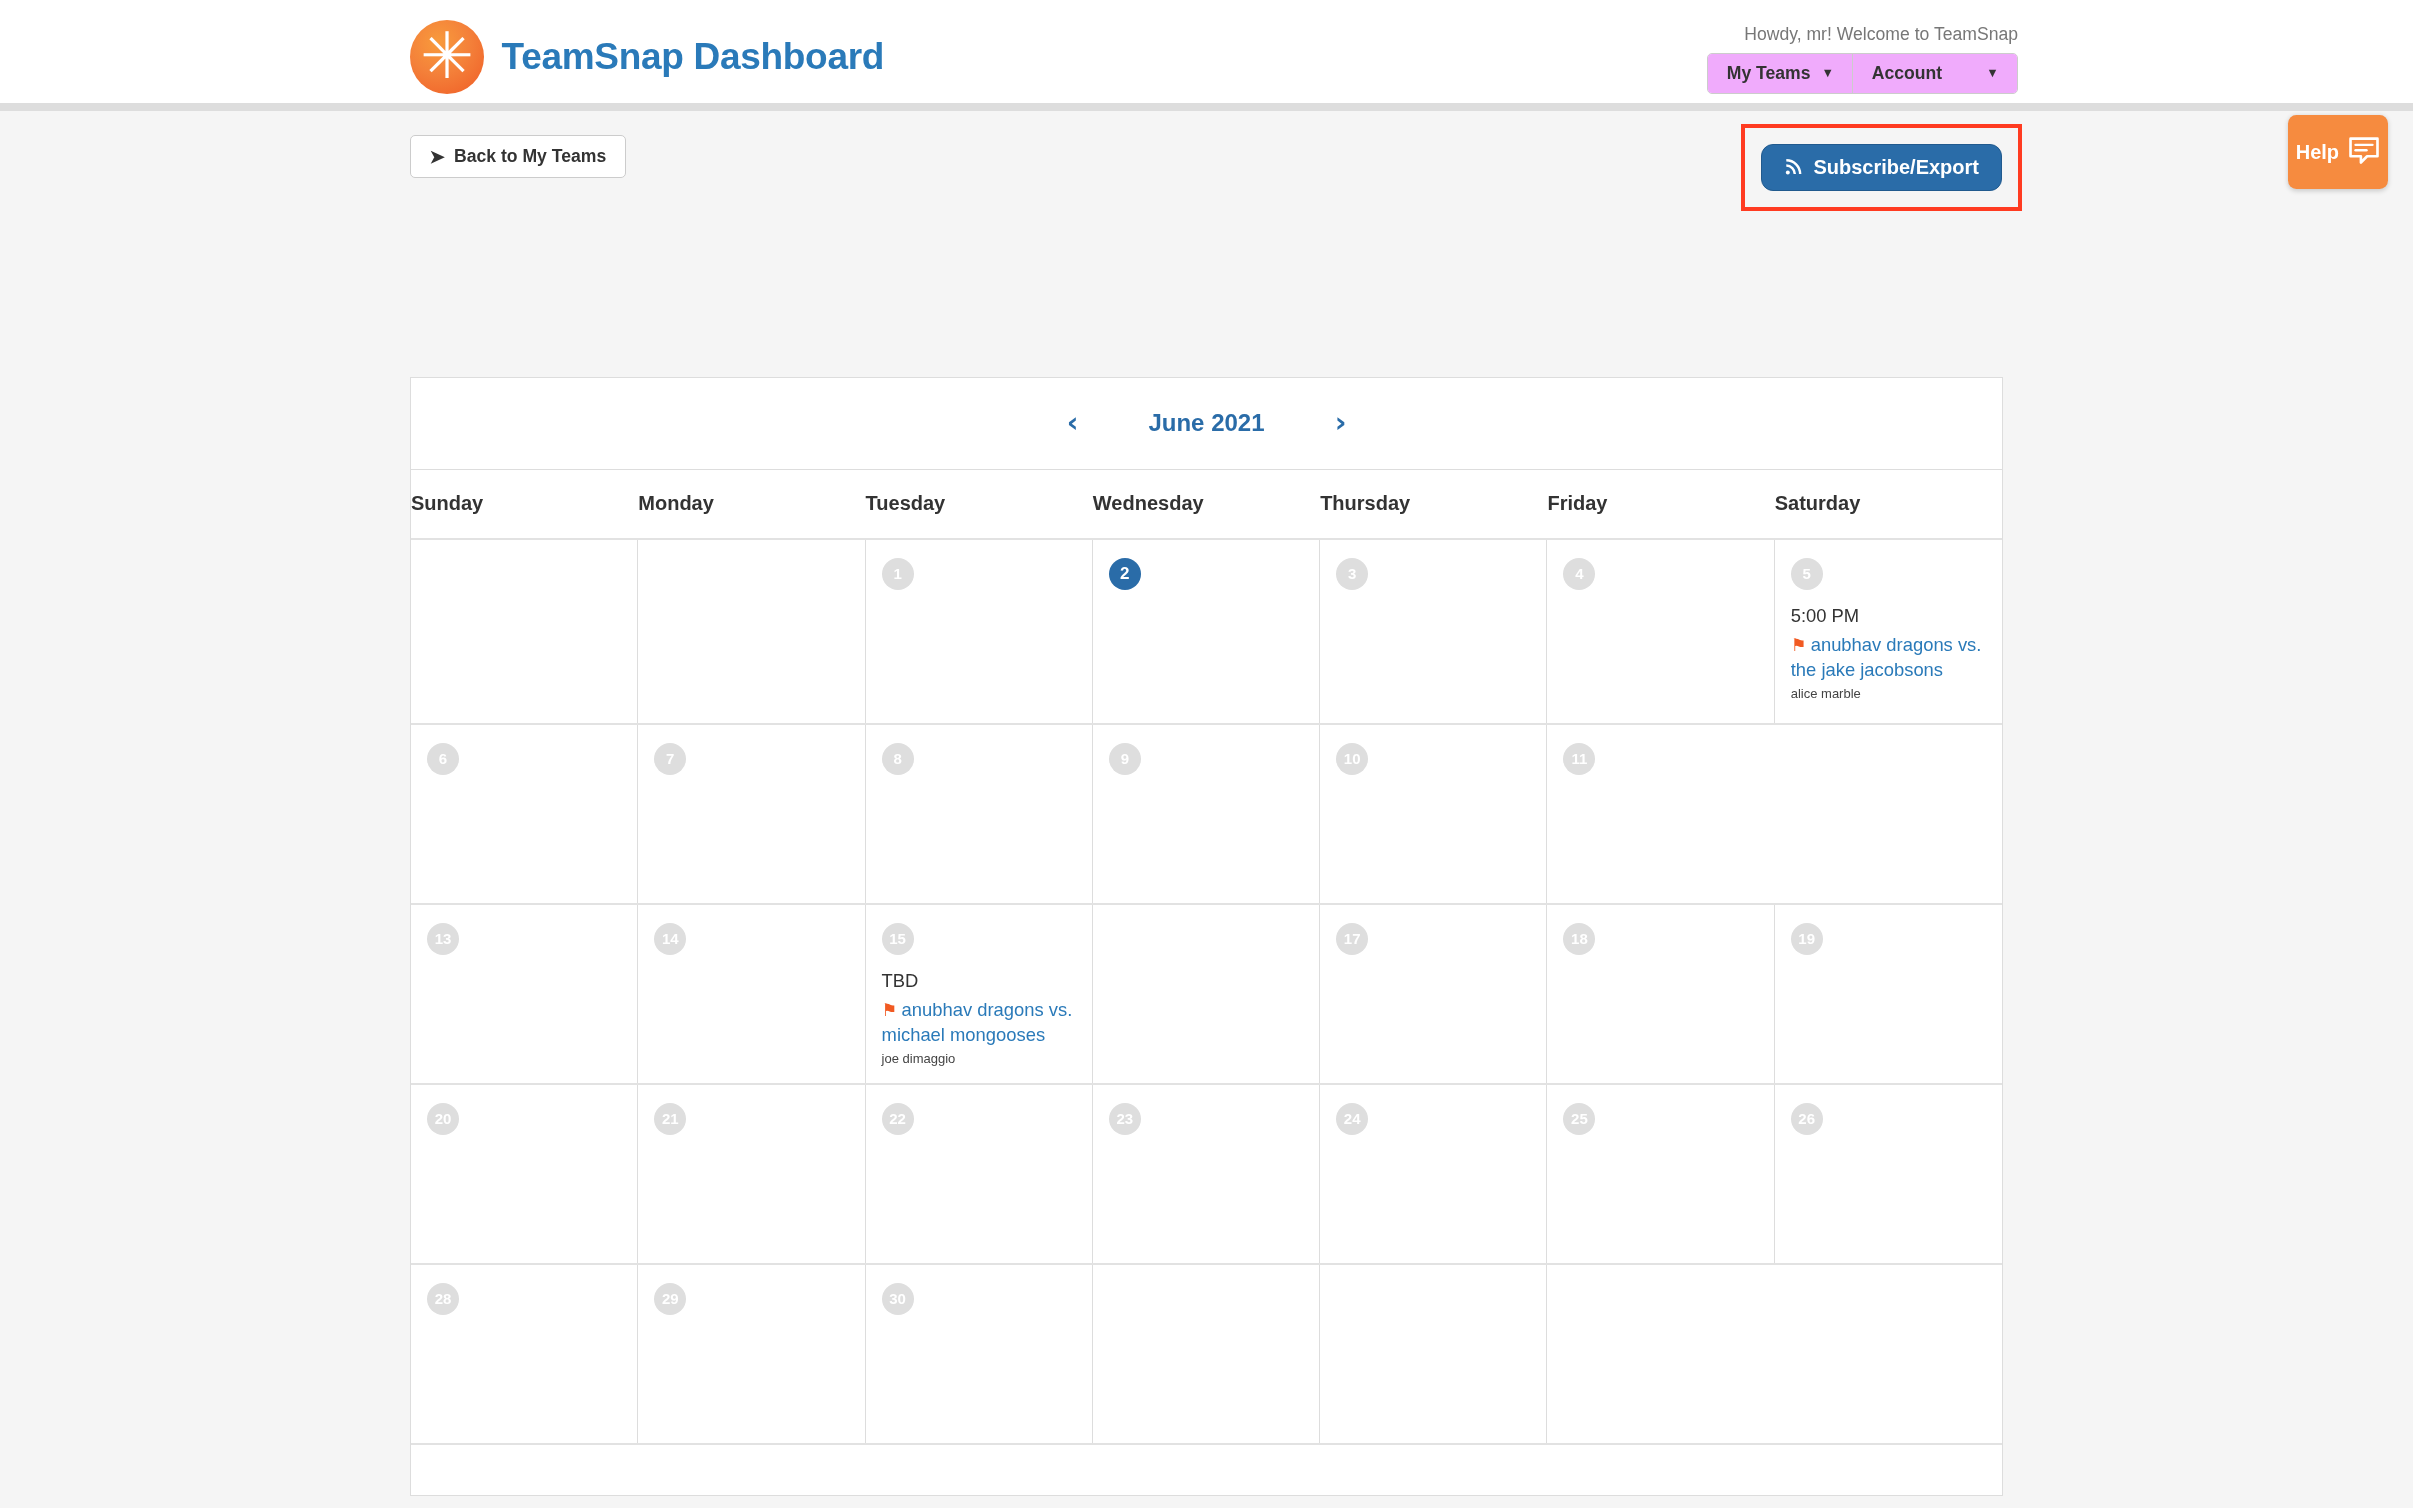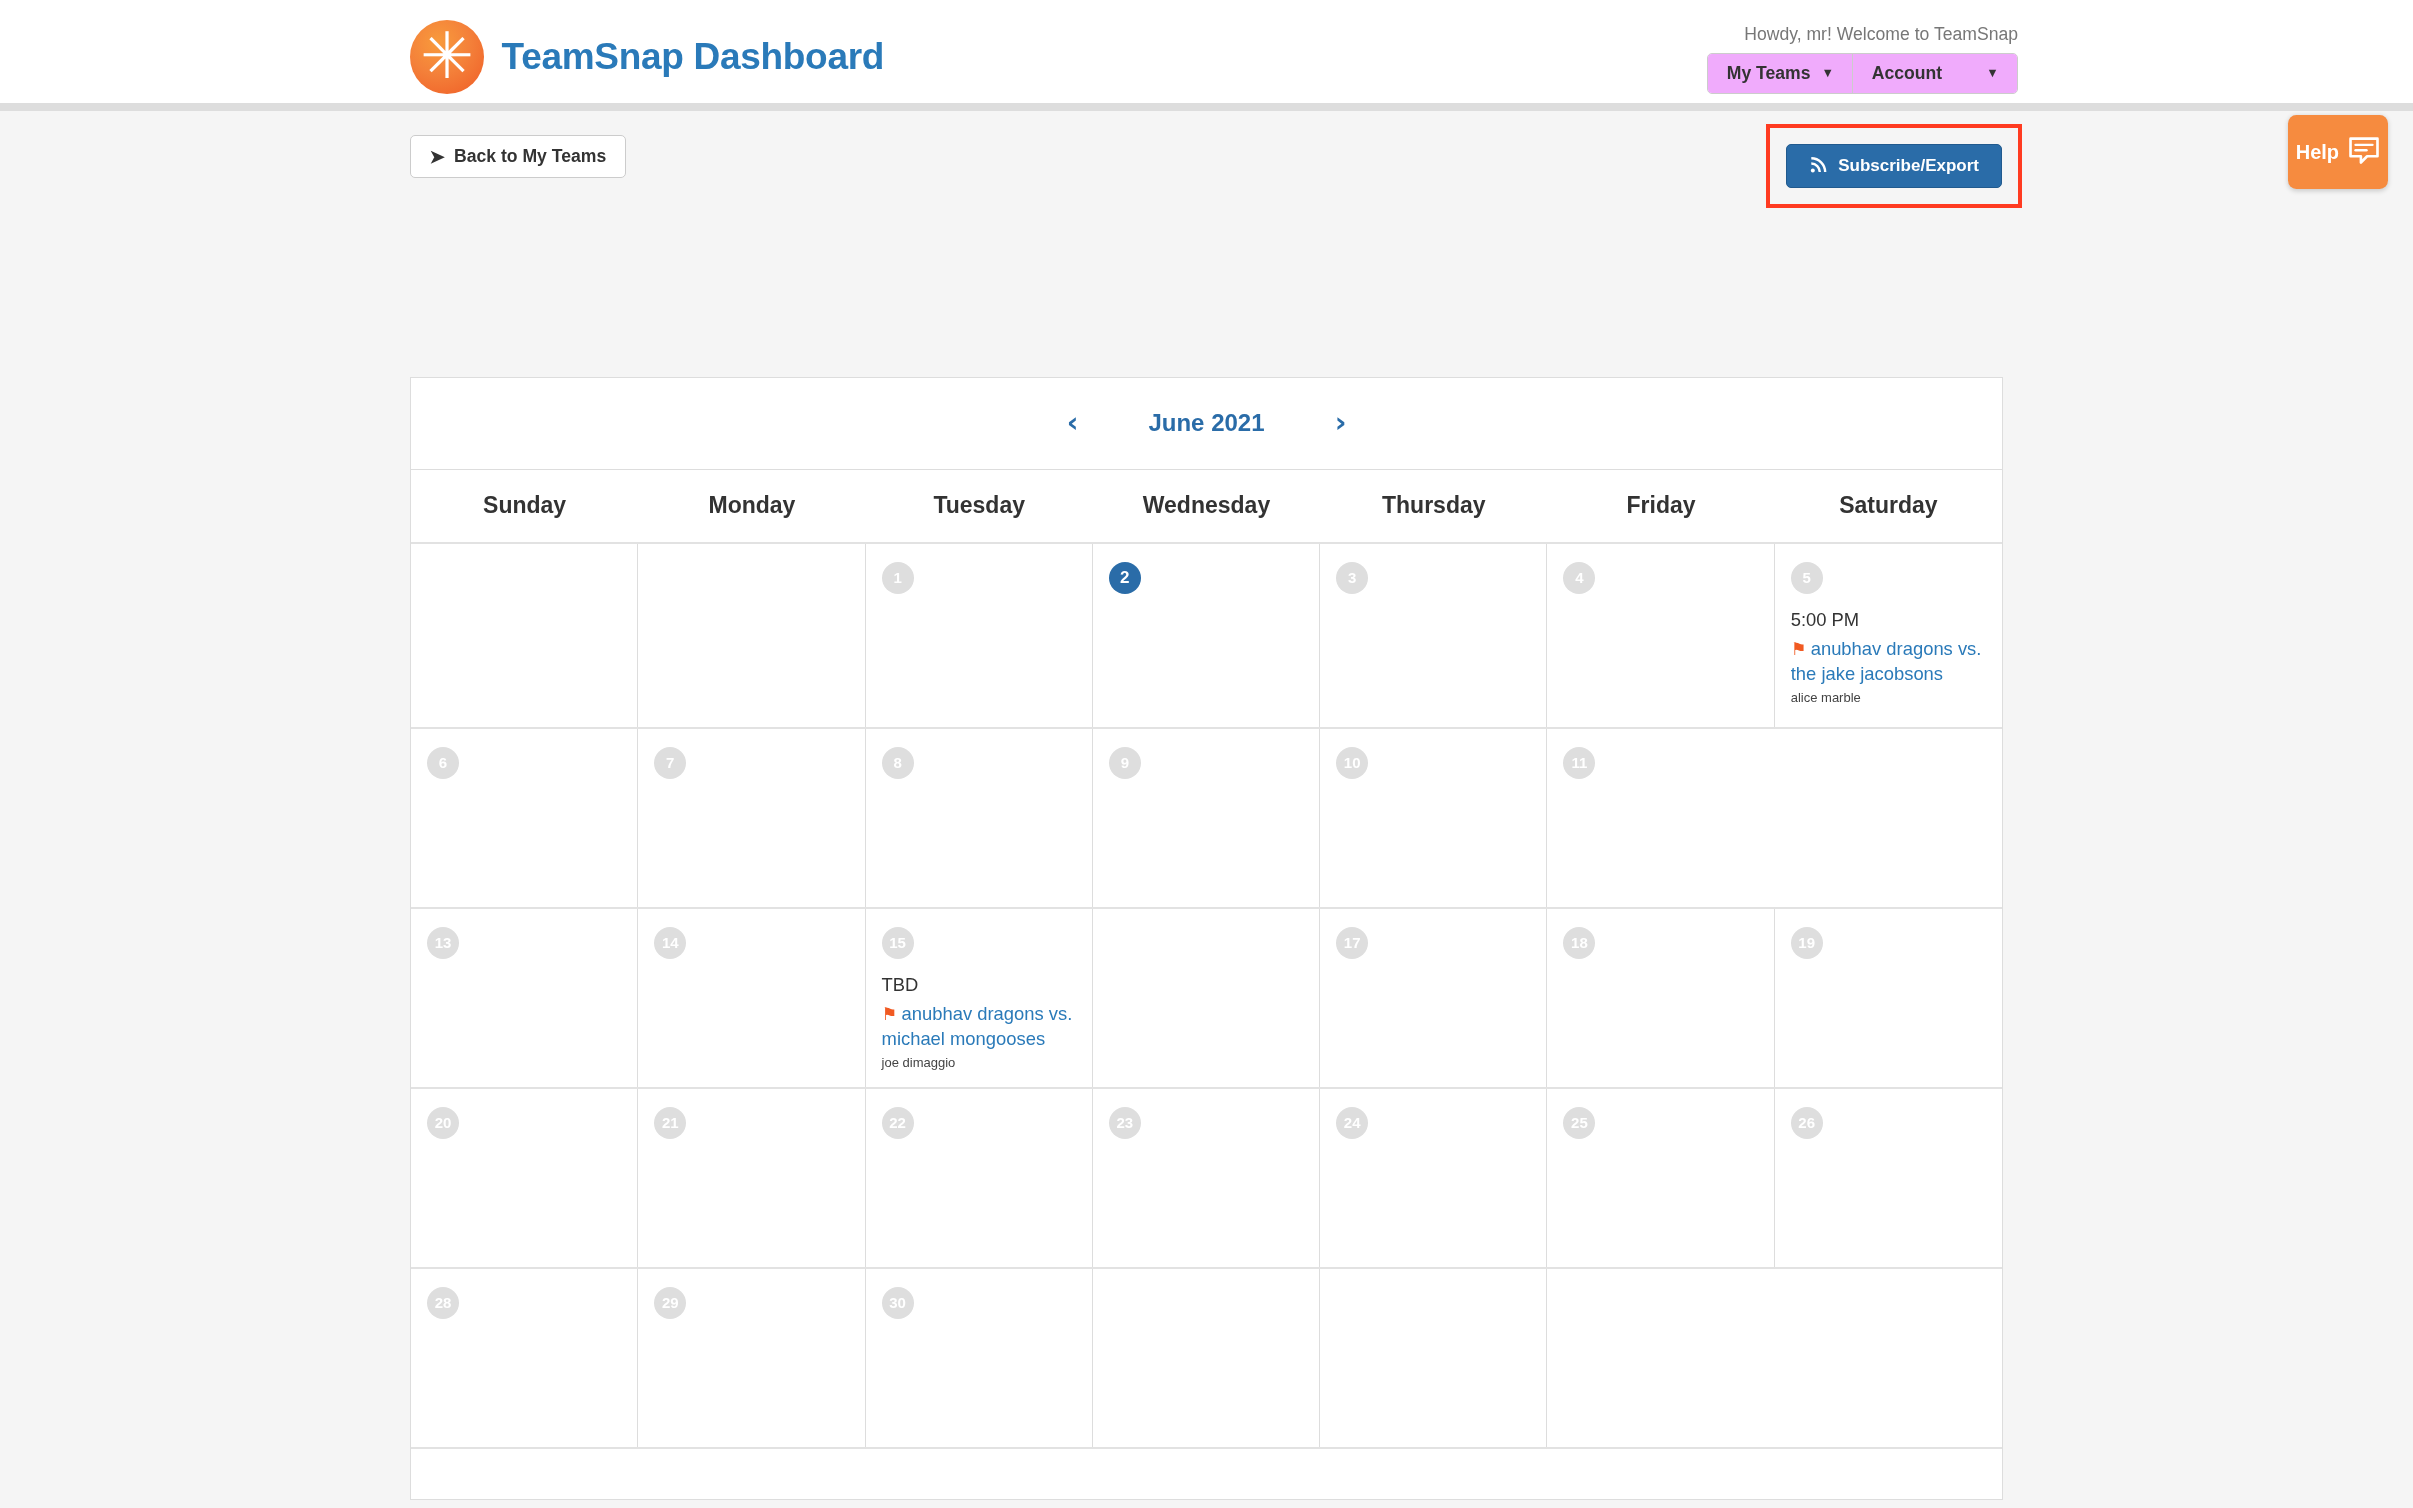--- a/index.html
+++ b/index.html
@@ -126,23 +126,23 @@
     position: absolute;
     right: 391px;
     top: -10px;
     border: 4.2px solid #ff3b21;
     background: #f5f5f5;
     padding: 16px 16px;
   }
   .btn-subscribe {
     background: #2a6ca8;
     border: 0.8px solid #215a8e;
-    border-radius: 5px;
+    border-radius: 12px;
     padding: 11px 22px;
-    font-size: 17px;
+    font-size: 20px;
     font-weight: 700;
     color: #ffffff;
     font-family: "Liberation Sans", sans-serif;
     cursor: pointer;
     display: flex;
     align-items: center;
     gap: 11px;
     white-space: nowrap;
   }
   .rss-ico { display: inline-block; width: 18.4px; height: 18.4px; }
@@ -183,22 +183,21 @@
     text-align: center;
     white-space: nowrap;
   }
 
   .weekdays {
     display: grid;
     grid-template-columns: repeat(7, 1fr);
     border-bottom: 2.5px solid #e2e2e2;
   }
   .weekday {
-    text-align: center;
-    font-size: 23px;
+    font-size: 20px;
     font-weight: 700;
     color: #333333;
     padding: 22px 0 23.5px 0;
   }
 
   .weeks { display: block; }
   .week {
     display: grid;
     grid-template-columns: repeat(7, 1fr);
     border-bottom: 2.5px solid #e2e2e2;

